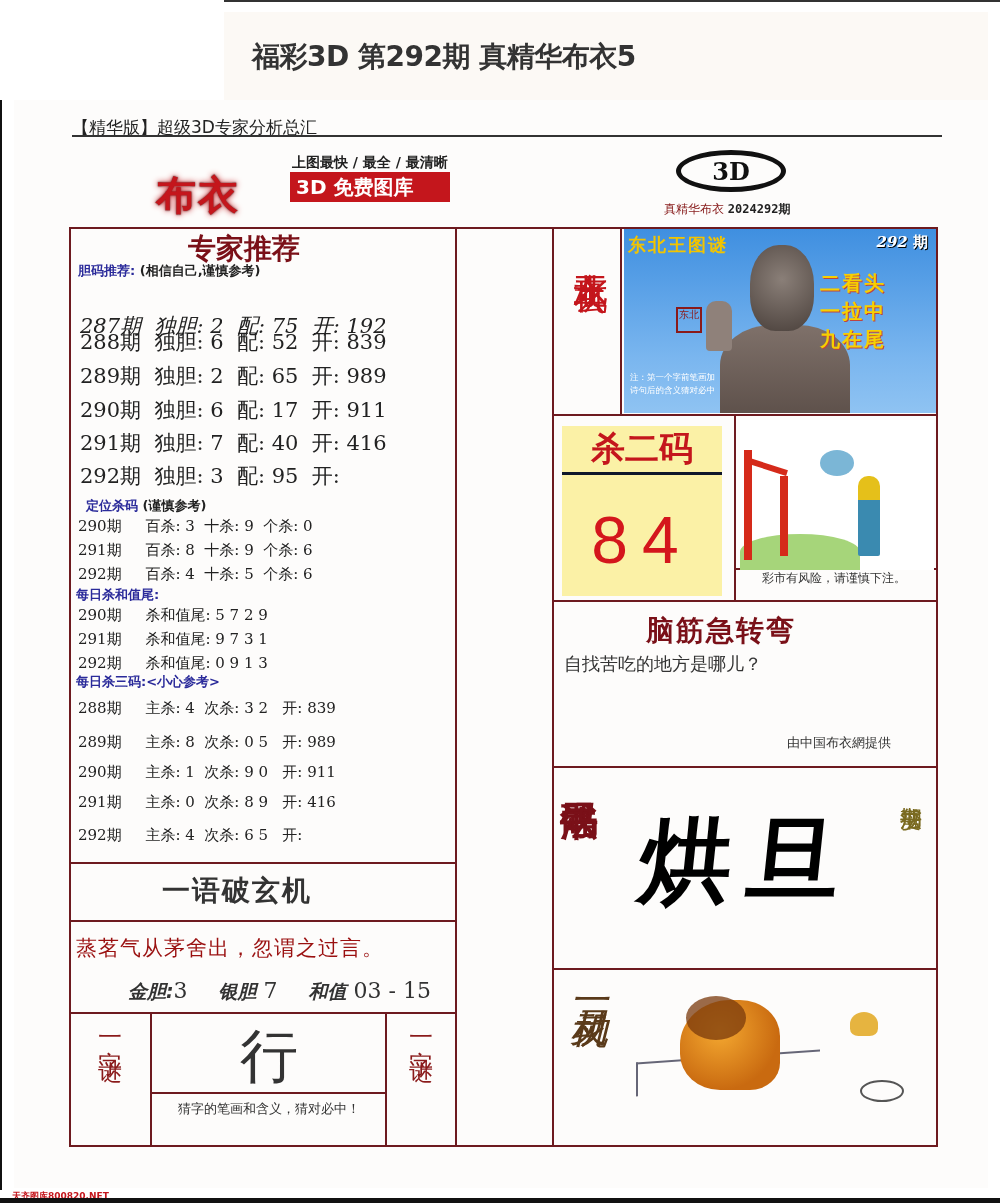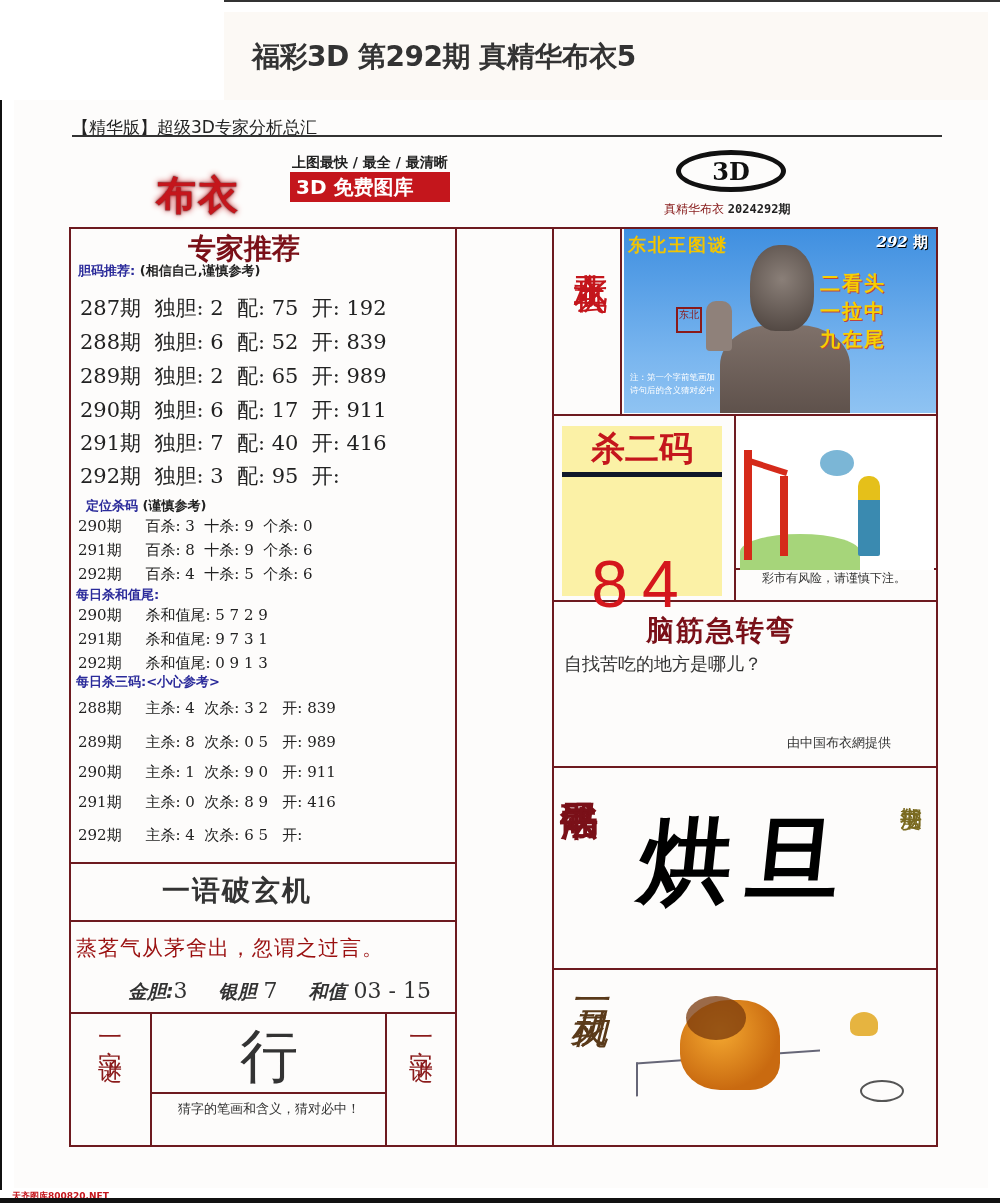--- a/index.html
+++ b/index.html
@@ -53,22 +53,22 @@
   .photo-title { position: absolute; left: 4px; top: 4px; font-family: "DejaVu Sans", sans-serif; font-weight: bold; font-size: 18px; color: #f2c400; letter-spacing: 2px; }
   .photo-issue { position: absolute; right: 8px; top: 4px; font-family: "DejaVu Serif", serif; font-style: italic; font-weight: bold; font-size: 15px; color: #fff; text-shadow: 1px 1px 0 #000; }
   .buddha-head { position: absolute; left: 126px; top: 16px; width: 64px; height: 86px; background: radial-gradient(circle at 50% 40%, #8a7f78, #4a403b); border-radius: 45% 45% 40% 40%; }
   .buddha-body { position: absolute; left: 96px; top: 96px; width: 130px; height: 100px; background: linear-gradient(#7f716a, #5a4d47); border-radius: 40% 40% 0 0; }
   .buddha-hand { position: absolute; left: 82px; top: 72px; width: 26px; height: 50px; background: #8f817a; border-radius: 10px 10px 4px 4px; }
   .seal { position: absolute; left: 52px; top: 78px; width: 26px; height: 26px; border: 2px solid #8a1a1a; color: #8a1a1a; font-size: 10px; text-align: center; line-height: 11px; }
   .photo-slogan { position: absolute; left: 196px; top: 40px; font-family: "DejaVu Sans", sans-serif; font-weight: bold; font-size: 20px; color: #f7d000; text-shadow: 1px 1px 0 #b44; line-height: 28px; letter-spacing: 2px; }
   .photo-note { position: absolute; left: 6px; top: 142px; font-size: 8.5px; color: #fff; line-height: 13px; width: 90px; }
 
   .kill-box { position: absolute; left: 562px; top: 426px; width: 160px; height: 170px; background: #fbf1a6; }
-  .kill-title { position: absolute; left: 0; top: 0; width: 160px; text-align: center; font-family: "DejaVu Sans", sans-serif; font-weight: bold; font-size: 34px; color: #c4161c; border-bottom: 5px solid #0f172a; }
-  .kill-nums { position: absolute; left: 0; top: 76px; width: 160px; text-align: center; font-family: "Liberation Sans", sans-serif; font-size: 66px; color: #d4161c; letter-spacing: 14px; margin-top: 44px; }
+  .kill-title { position: absolute; left: 0; top: 0; width: 160px; text-align: center; font-family: "DejaVu Sans", sans-serif; font-weight: bold; font-size: 34px; color: #c4161c; border-bottom: 3px solid #0f172a; }
+  .kill-nums { position: absolute; left: 0; top: 76px; width: 160px; text-align: center; font-family: "Liberation Sans", sans-serif; font-size: 66px; color: #d4161c; letter-spacing: 14px; }
 
   .scene { position: absolute; left: 740px; top: 420px; width: 194px; height: 150px; background: #fff; overflow: hidden; }
   .scene-post { position: absolute; background: #d52a1a; }
   .scene-hill { position: absolute; left: 0; bottom: 0; width: 120px; height: 36px; background: #a6d57a; border-radius: 60% 60% 0 0; }
   .scene-tree { position: absolute; left: 80px; top: 30px; width: 34px; height: 26px; background: #7bb6d6; border-radius: 50%; }
   .scene-person { position: absolute; left: 118px; top: 56px; width: 22px; height: 80px; background: linear-gradient(#e5c01a 0 30%, #3a8ab0 30%); border-radius: 10px 10px 2px 2px; }
   .scene-caption { position: absolute; left: 738px; top: 570px; width: 196px; font-size: 12px; color: #333; line-height: 16px; text-indent: 24px; }
 
   .brain-title { position: absolute; left: 646px; top: 612px; font-size: 28px; font-weight: bold; color: #7a1018; letter-spacing: 2px; }
   .brain-q { position: absolute; left: 564px; top: 652px; font-size: 18px; color: #333; }
@@ -120,21 +120,21 @@
 <div class="hline" style="left:70px;top:1012px;width:386px;"></div>
 <div class="vline" style="left:150px;top:1012px;height:134px;"></div>
 <div class="vline" style="left:385px;top:1012px;height:134px;"></div>
 <div class="hline" style="left:151px;top:1092px;width:234px;"></div>
 
 <div class="sect-title" style="left:188px;top:230px;font-size:28px;">专家推荐</div>
 <div class="blue-label" style="left:78px;top:262px;">
   <span style="color:#2a2a9a">胆码推荐:</span>
   <span>(相信自己,谨慎参考)</span>
 </div>
-<div class="row-big" style="top:294px;">287期  独胆: 2  配: 75  开: 192</div>
+<div class="row-big" style="top:312px;font-style:italic;">287期  独胆: 2  配: 75  开: 192</div>
 <div class="row-big" style="top:328px;">288期  独胆: 6  配: 52  开: 839</div>
 <div class="row-big" style="top:362px;">289期  独胆: 2  配: 65  开: 989</div>
 <div class="row-big" style="top:396px;">290期  独胆: 6  配: 17  开: 911</div>
 <div class="row-big" style="top:429px;">291期  独胆: 7  配: 40  开: 416</div>
 <div class="row-big" style="top:462px;">292期  独胆: 3  配: 95  开:</div>
 
 <div class="blue-label" style="left:86px;top:497px;">
   <span style="color:#2a2a9a">定位杀码</span>
   <span>(谨慎参考)</span>
 </div>

